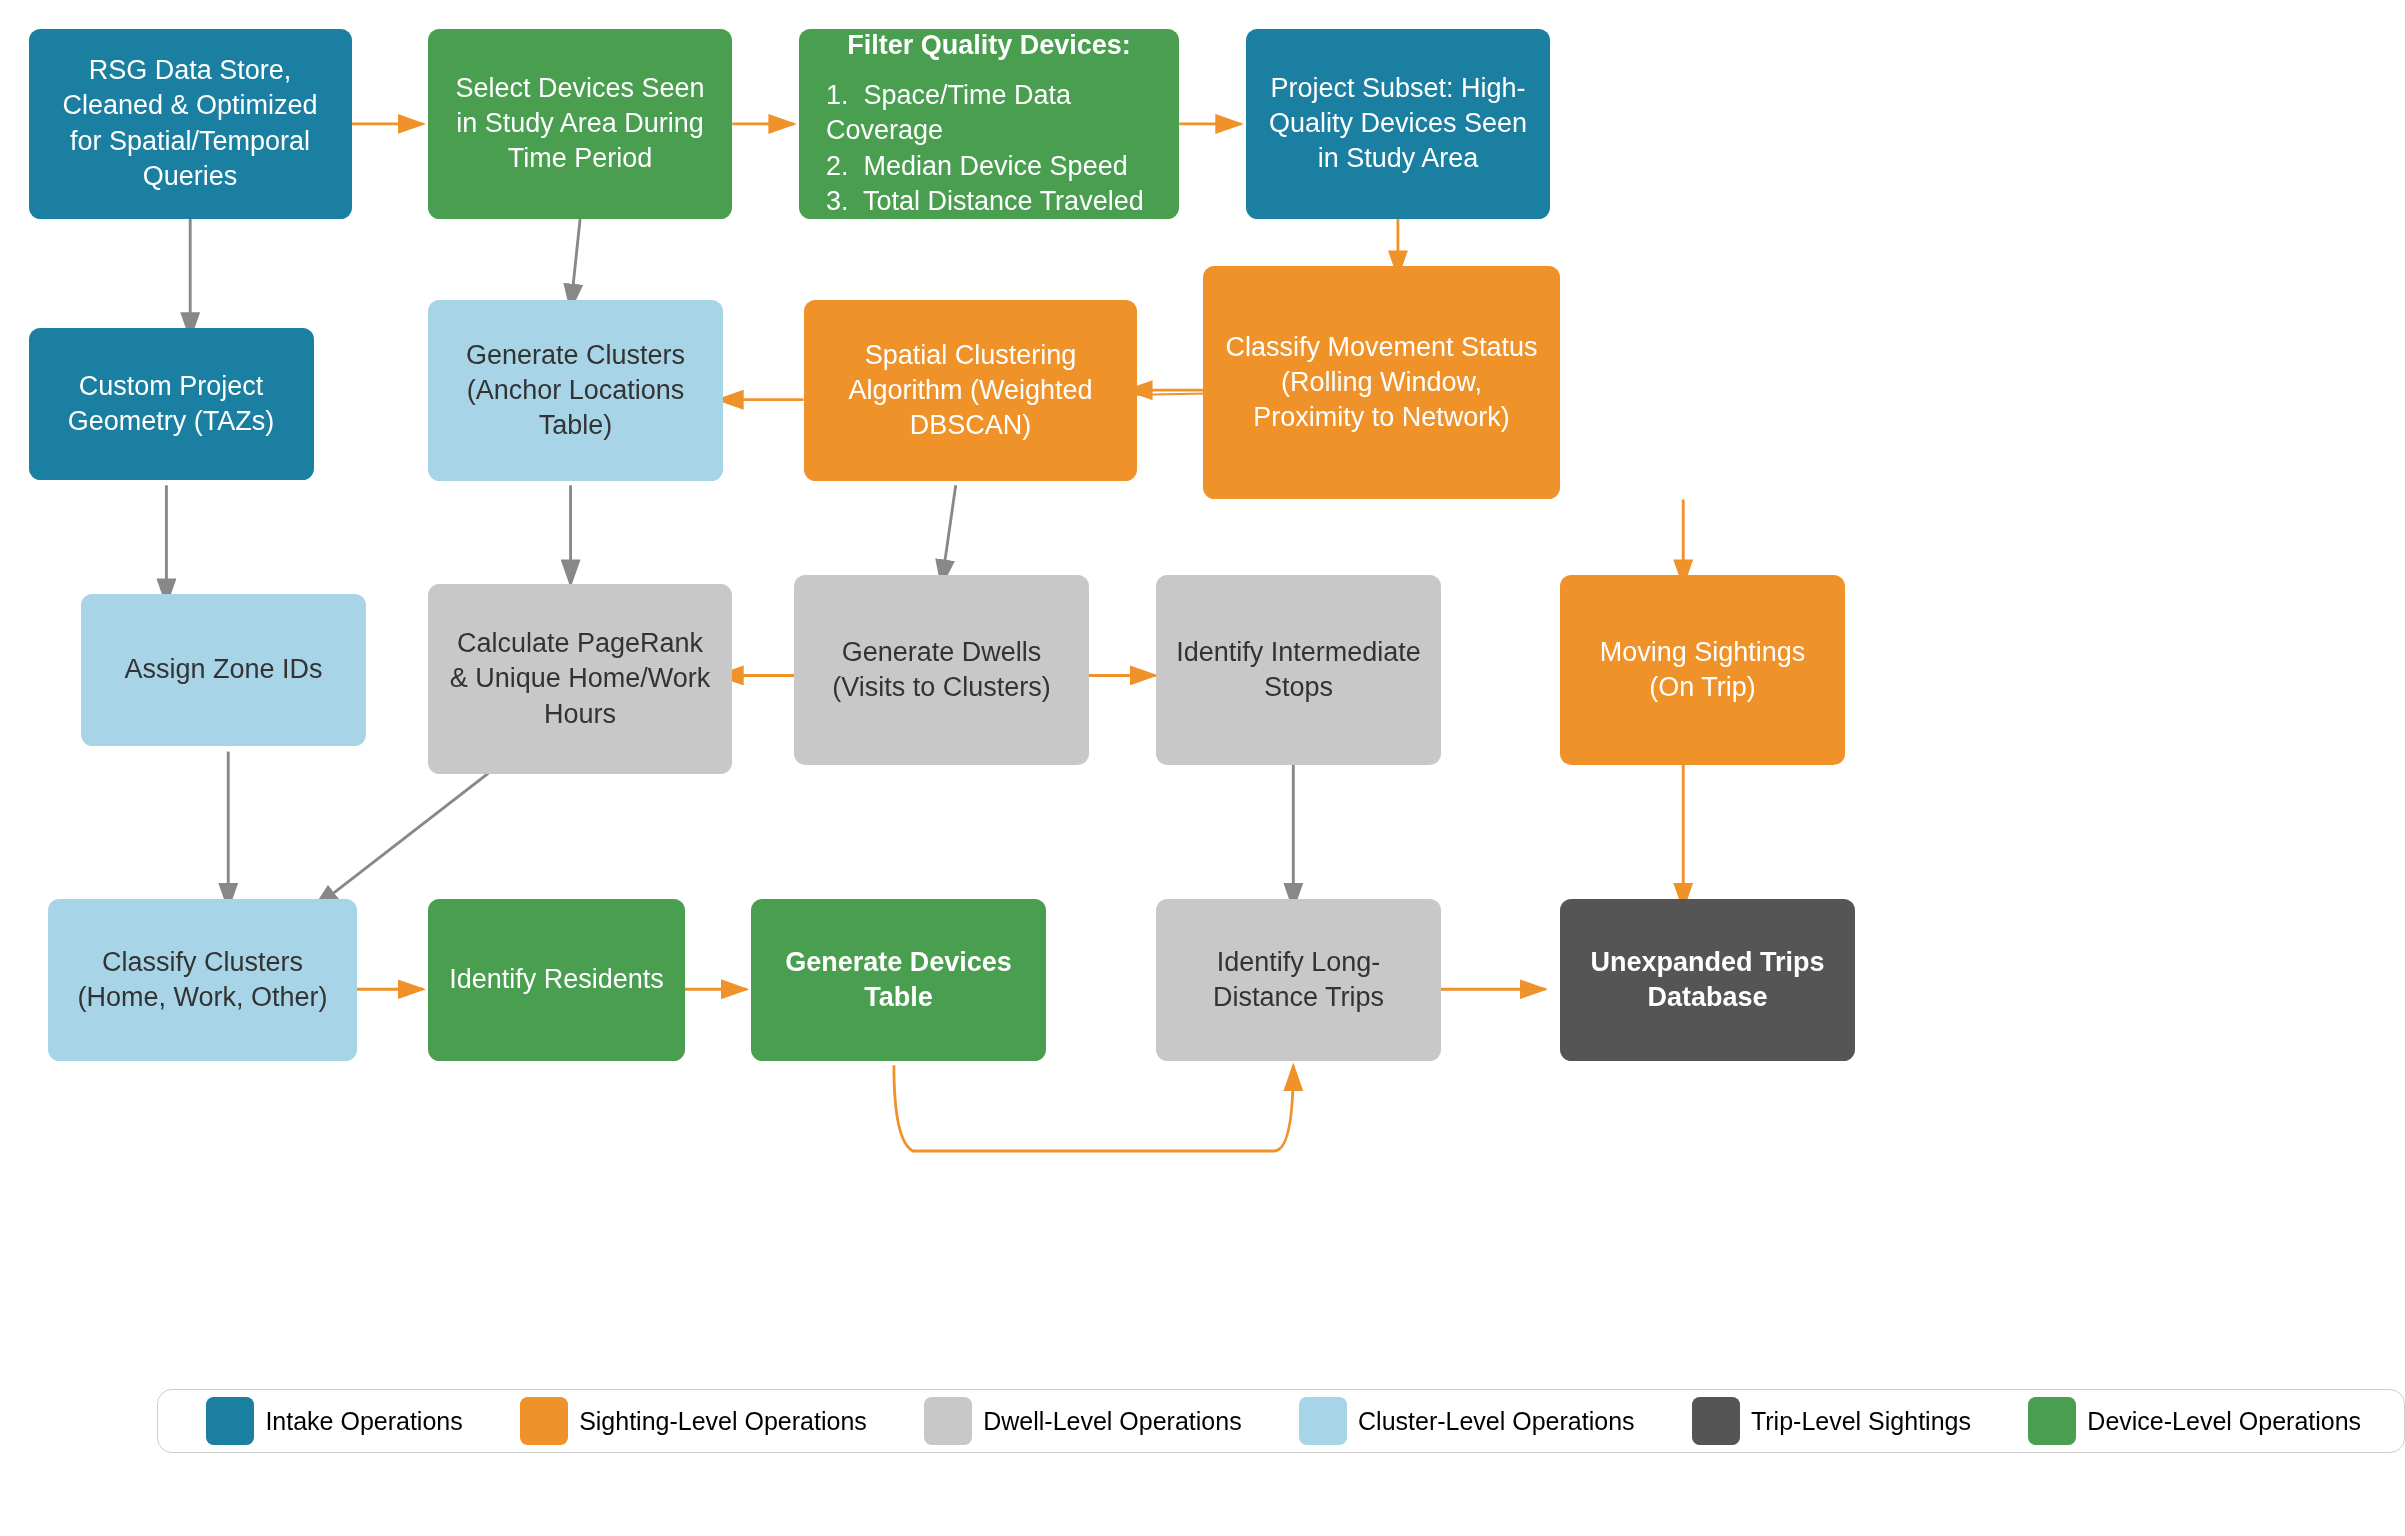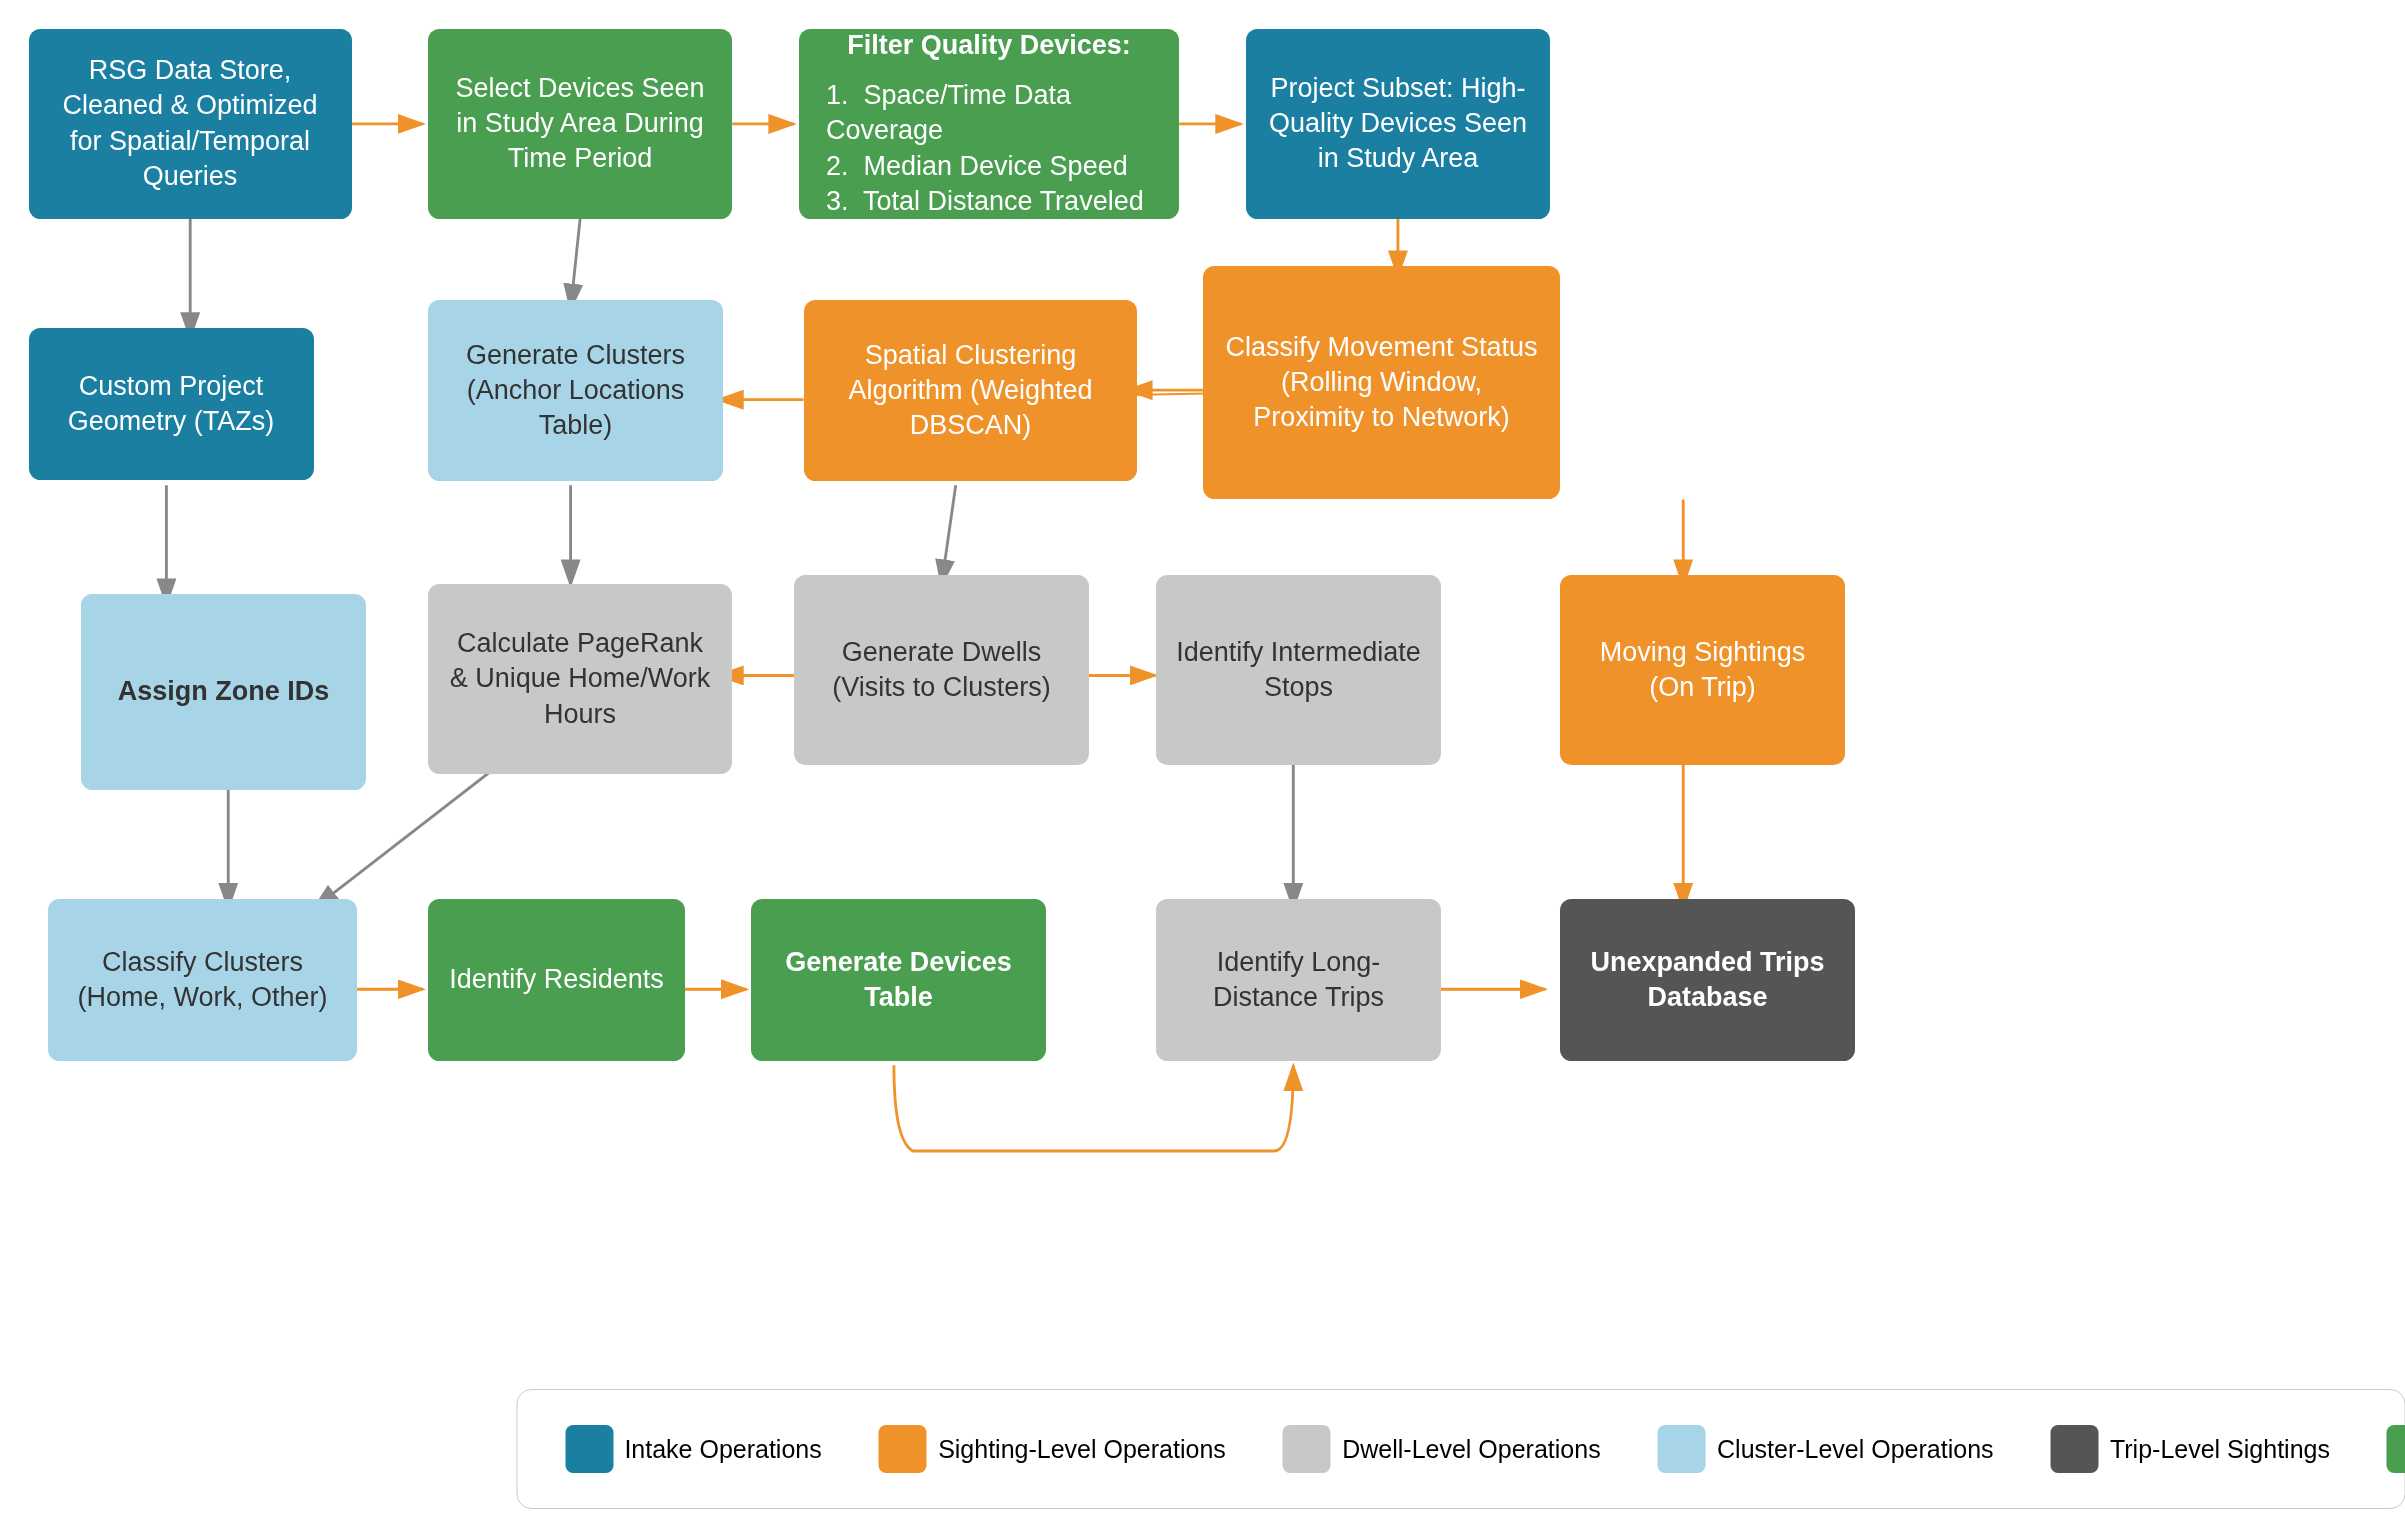--- a/index.html
+++ b/index.html
@@ -177,21 +177,21 @@
   </div>
 
   <div class="node node-orange" style="left:804px; top:300px; width:333px; height:181px;align-items:center;">
     <span>Spatial Clustering Algorithm (Weighted DBSCAN)</span>
   </div>
 
   <div class="node node-orange" style="left:1203px; top:266px; width:357px; height:233px;">
     <span>Classify Movement Status (Rolling Window, Proximity to Network)</span>
   </div>
 
-  <div class="node node-lightblue" style="left:81px; top:594px; width:285px; height:196px;font-weight:bold;">
+  <div class="node node-lightblue" style="left:81px; top:594px; width:285px; height:152px;">
     <span>Assign Zone IDs</span>
   </div>
 
   <div class="node node-gray" style="left:428px; top:575px; width:304px; height:190px;margin-top:9px;">
     <span>Calculate PageRank &amp; Unique Home/Work Hours</span>
   </div>
 
   <div class="node node-gray" style="left:794px; top:575px; width:295px; height:190px;">
     <span>Generate Dwells (Visits to Clusters)</span>
   </div>
@@ -219,21 +219,21 @@
   <div class="node node-gray" style="left:1156px; top:899px; width:285px; height:162px;">
     <span>Identify Long-Distance Trips</span>
   </div>
 
   <div class="node node-darkgray node-bold" style="left:1560px; top:899px; width:295px; height:162px;">
     <span style="font-weight:700;">Unexpanded Trips Database</span>
   </div>
 
 </div>
 
-<div class="legend" style="position:relative; margin: 0 auto; width:1889px; border:1.9px solid #ccc; border-radius:15px; padding:35px 48px; display:flex; align-items:center; gap:57px; background:#fff; left:50%; transform:translateX(-50%);">
+<div class="legend" style="position:relative; margin: 0 auto; width:2248px; border:1.9px solid #ccc; border-radius:15px; padding:7px 48px; display:flex; align-items:center; gap:57px; background:#fff; left:50%; transform:translateX(-50%);">
 
   <div class="legend-item">
     <div class="legend-box" style="background:#1a7fa0;"></div>
     <span>Intake Operations</span>
   </div>
 
   <div class="legend-item">
     <div class="legend-box" style="background:#f0922a;"></div>
     <span>Sighting-Level Operations</span>
   </div>

